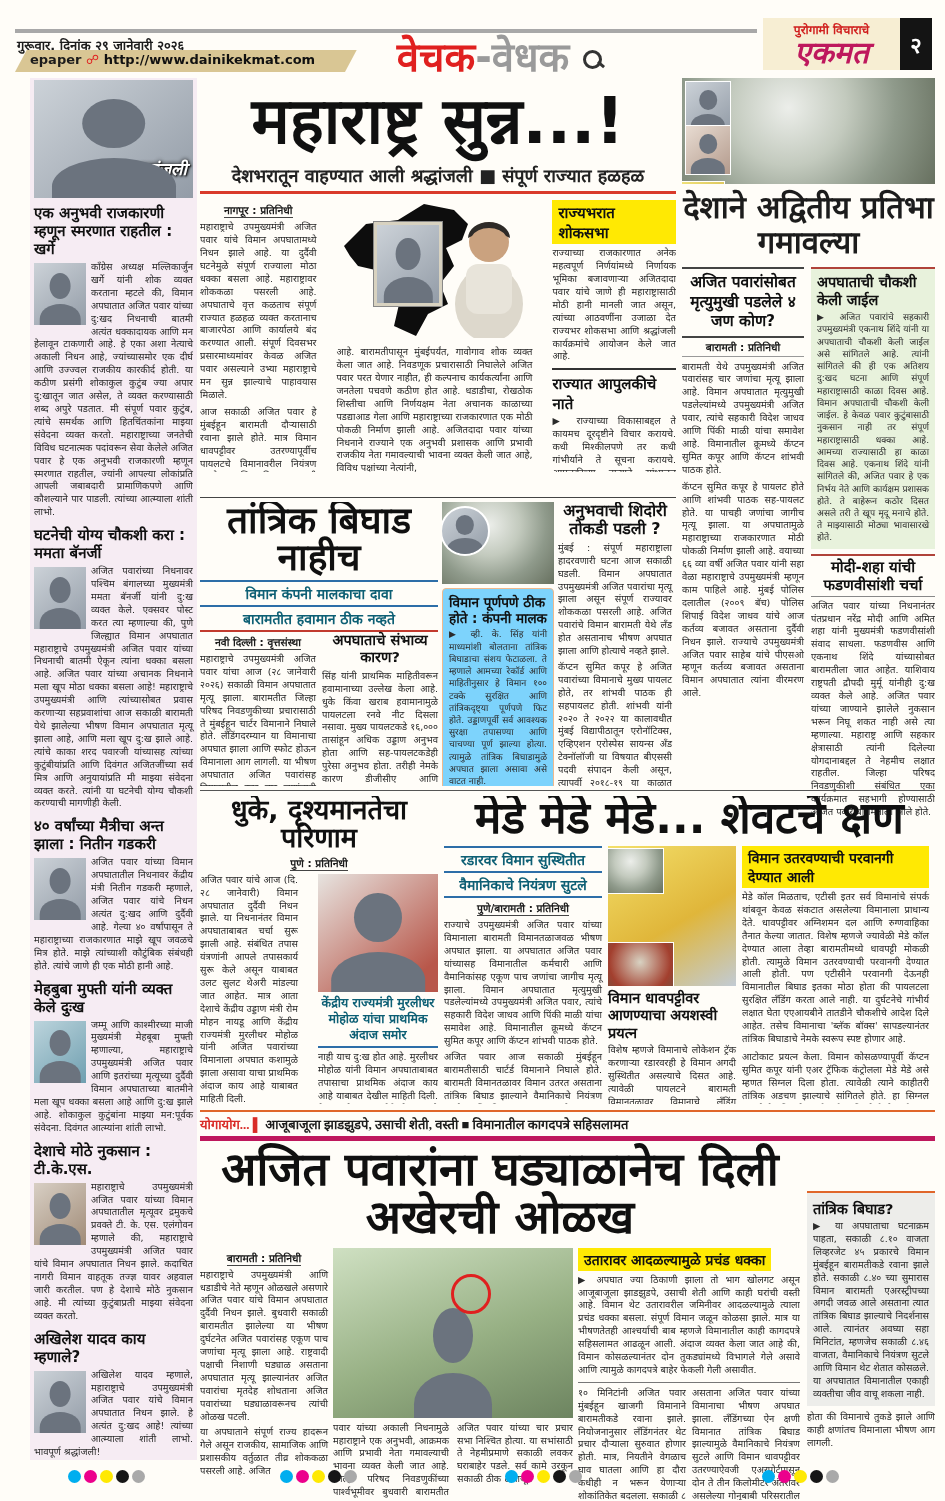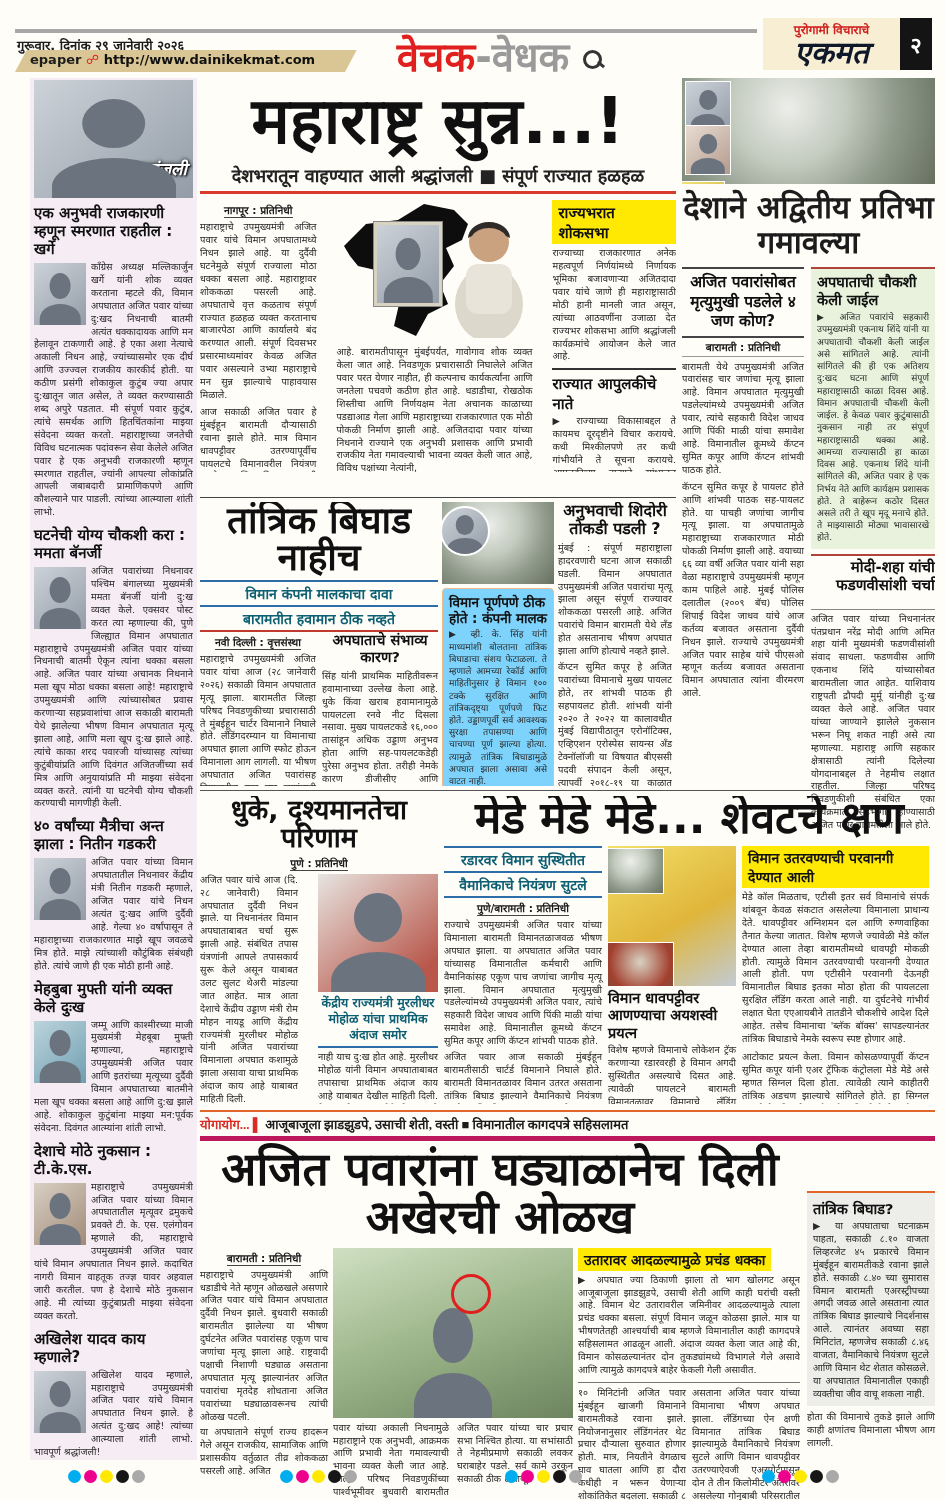--- a/index.html
+++ b/index.html
@@ -56,21 +56,21 @@
     <span>epaper</span>
     <span style="color:#e0201f;">☍</span>
     <a style="color:#111;text-decoration:none;font-weight:bold;">http://www.dainikekmat.com</a>
   </div>
   <div class="abs" style="left:370px;top:28px;width:260px;text-align:center;font-size:40px;font-weight:900;">
     <span style="color:#e0201f;">वेचक</span><span style="color:#9a9a9a;">-</span><span style="color:#9a9a9a;">वेधक</span>
     <span class="mag"></span>
   </div>
   <div class="abs" style="left:763px;top:18px;width:137px;height:52px;background:#f7eed3;text-align:center;">
     <div style="font-size:12px;font-weight:bold;color:#d01f1e;margin-top:3px;">पुरोगामी विचाराचे</div>
-    <div style="font-size:30px;font-weight:900;color:#0f172a;line-height:1;font-style:italic;">एकमत</div>
+    <div style="font-size:30px;font-weight:900;color:#be185d;line-height:1;font-style:italic;">एकमत</div>
   </div>
   <div class="abs" style="left:900px;top:18px;width:32px;height:52px;background:#141414;color:#fff;display:flex;align-items:center;justify-content:center;font-size:22px;font-weight:bold;">२</div>
 
   <div class="abs" style="left:30px;top:78px;width:167px;height:1382px;background:#f6ecf3;padding:0 4px;box-sizing:border-box;overflow:hidden;">
     <div class="ph face" style="width:100%;height:118px;margin:2px 0 6px;">
       <span class="lead-label">श्रद्धांजली</span>
     </div>
 
     <div class="trib-art">
       <h3>एक अनुभवी राजकारणी म्हणून स्मरणात राहतील : खर्गे</h3>
@@ -206,21 +206,21 @@
         <div class="byline" style="border-top:2px solid #444;border-bottom:1px solid #999;margin-top:4px;padding:2px 0;">बारामती : प्रतिनिधी</div>
         <div class="bodytxt jt" style="margin-top:4px;">बारामती येथे उपमुख्यमंत्री अजित पवारांसह चार जणांचा मृत्यू झाला आहे. विमान अपघातात मृत्युमुखी पडलेल्यांमध्ये उपमुख्यमंत्री अजित पवार, त्यांचे सहकारी विदेश जाधव आणि पिंकी माळी यांचा समावेश आहे. विमानातील क्रूमध्ये कॅप्टन सुमित कपूर आणि कॅप्टन शांभवी पाठक होते.</div>
         <div class="bodytxt jt" style="margin-top:4px;">कॅप्टन सुमित कपूर हे पायलट होते आणि शांभवी पाठक सह-पायलट होते. या पाचही जणांचा जागीच मृत्यू झाला. या अपघातामुळे महाराष्ट्राच्या राजकारणात मोठी पोकळी निर्माण झाली आहे. वयाच्या ६६ व्या वर्षी अजित पवार यांनी सहा वेळा महाराष्ट्राचे उपमुख्यमंत्री म्हणून काम पाहिले आहे. मुंबई पोलिस दलातील (२००९ बॅच) पोलिस शिपाई विदेश जाधव यांचे आज कर्तव्य बजावत असताना दुर्दैवी निधन झाले. राज्याचे उपमुख्यमंत्री अजित पवार साहेब यांचे पीएसओ म्हणून कर्तव्य बजावत असताना विमान अपघातात त्यांना वीरमरण आले.</div>
       </div>
       <div style="width:124px;">
         <div class="gbox">
           <h4 style="font-size:14.5px;line-height:1.2;">अपघाताची चौकशी केली जाईल</h4>
           <div class="bodytxt jt" style="margin-top:2px;font-size:9px;">▶ अजित पवारांचे सहकारी उपमुख्यमंत्री एकनाथ शिंदे यांनी या अपघाताची चौकशी केली जाईल असे सांगितले आहे. त्यांनी सांगितले की ही एक अतिशय दु:खद घटना आणि संपूर्ण महाराष्ट्रासाठी काळा दिवस आहे. विमान अपघाताची चौकशी केली जाईल. हे केवळ पवार कुटुंबासाठी नुकसान नाही तर संपूर्ण महाराष्ट्रासाठी धक्का आहे. आमच्या राज्यासाठी हा काळा दिवस आहे. एकनाथ शिंदे यांनी सांगितले की, अजित पवार हे एक निर्भय नेते आणि कार्यक्षम प्रशासक होते. ते बाहेरून कठोर दिसत असले तरी ते खूप मृदू मनाचे होते. ते माझ्यासाठी मोठ्या भावासारखे होते.</div>
         </div>
         <div style="border-top:2px solid #b0433a;margin-top:5px;padding-top:2px;">
-          <h4 style="font-size:15px;text-align:right;line-height:1.2;border-bottom:1px solid #888;padding-bottom:15px;">मोदी-शहा यांची फडणवीसांशी चर्चा</h4>
+          <h4 style="font-size:15px;text-align:center;line-height:1.2;border-bottom:1px solid #888;padding-bottom:2px;">मोदी-शहा यांची फडणवीसांशी चर्चा</h4>
           <div class="bodytxt jt" style="margin-top:3px;">अजित पवार यांच्या निधनानंतर पंतप्रधान नरेंद्र मोदी आणि अमित शहा यांनी मुख्यमंत्री फडणवीसांशी संवाद साधला. फडणवीस आणि एकनाथ शिंदे यांच्यासोबत बारामतीला जात आहेत. याशिवाय राष्ट्रपती द्रौपदी मुर्मू यांनीही दु:ख व्यक्त केले आहे. अजित पवार यांच्या जाण्याने झालेले नुकसान भरून निघू शकत नाही असे त्या म्हणाल्या. महाराष्ट्र आणि सहकार क्षेत्रासाठी त्यांनी दिलेल्या योगदानाबद्दल ते नेहमीच लक्षात राहतील. जिल्हा परिषद निवडणुकीशी संबंधित एका कार्यक्रमात सहभागी होण्यासाठी अजित पवार बारामतीला आले होते.</div>
         </div>
       </div>
     </div>
   </div>
 
   <div class="abs rule-thin" style="left:200px;top:790px;width:735px;background:#555;"></div>
   <div class="abs" style="left:200px;top:796px;width:238px;height:308px;overflow:hidden;">
     <h2 style="font-size:27px;text-align:center;font-weight:900;line-height:1.05;">धुके, दृश्यमानतेचा परिणाम</h2>
     <div class="byline"><u>पुणे : प्रतिनिधी</u></div>

